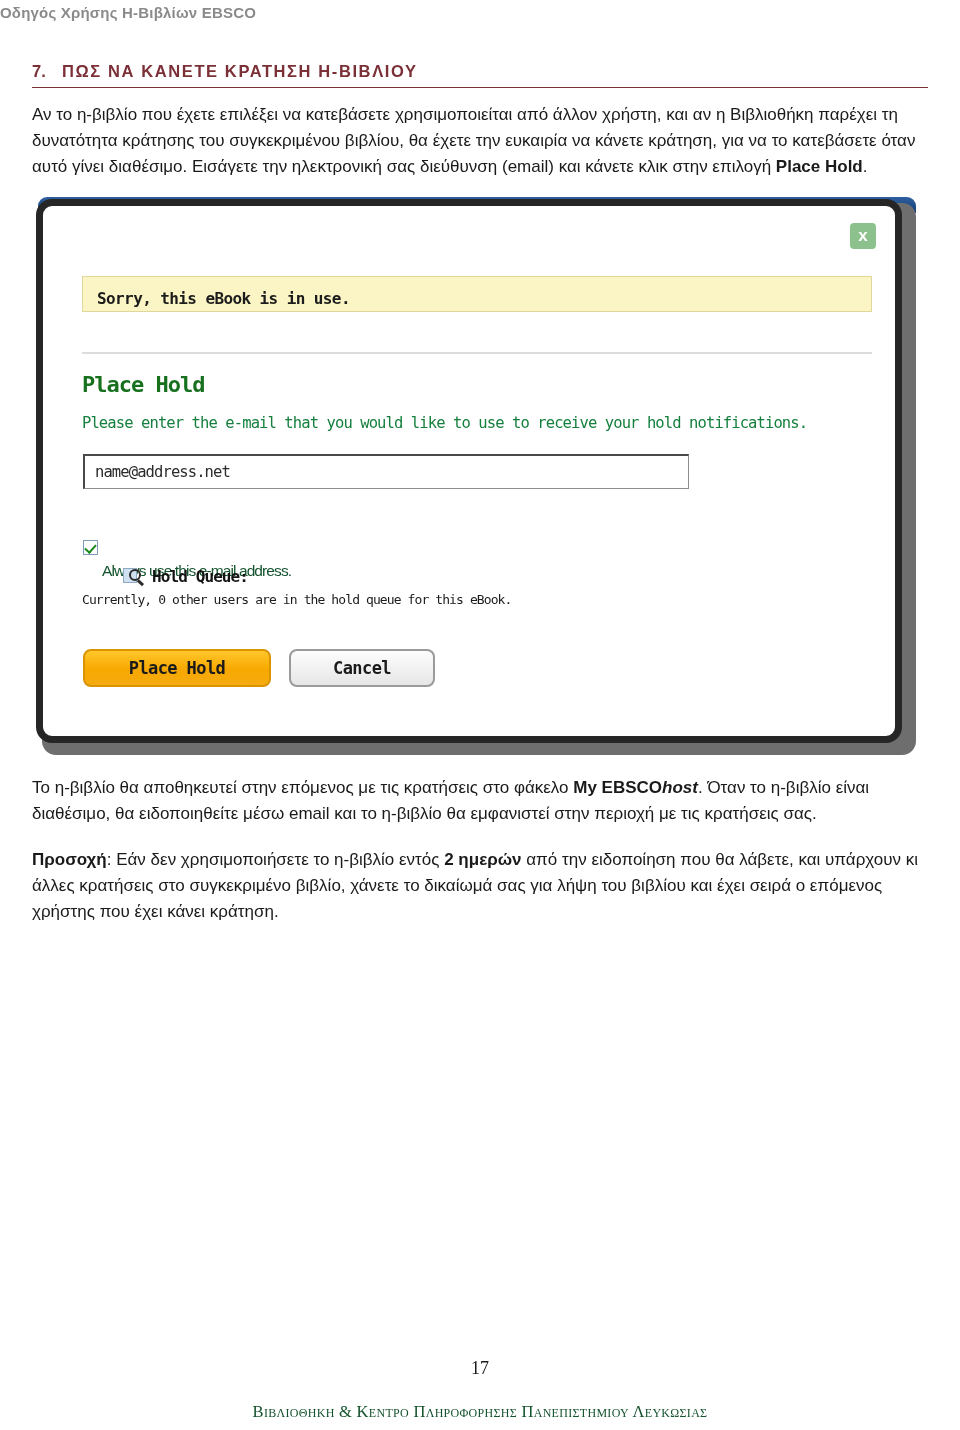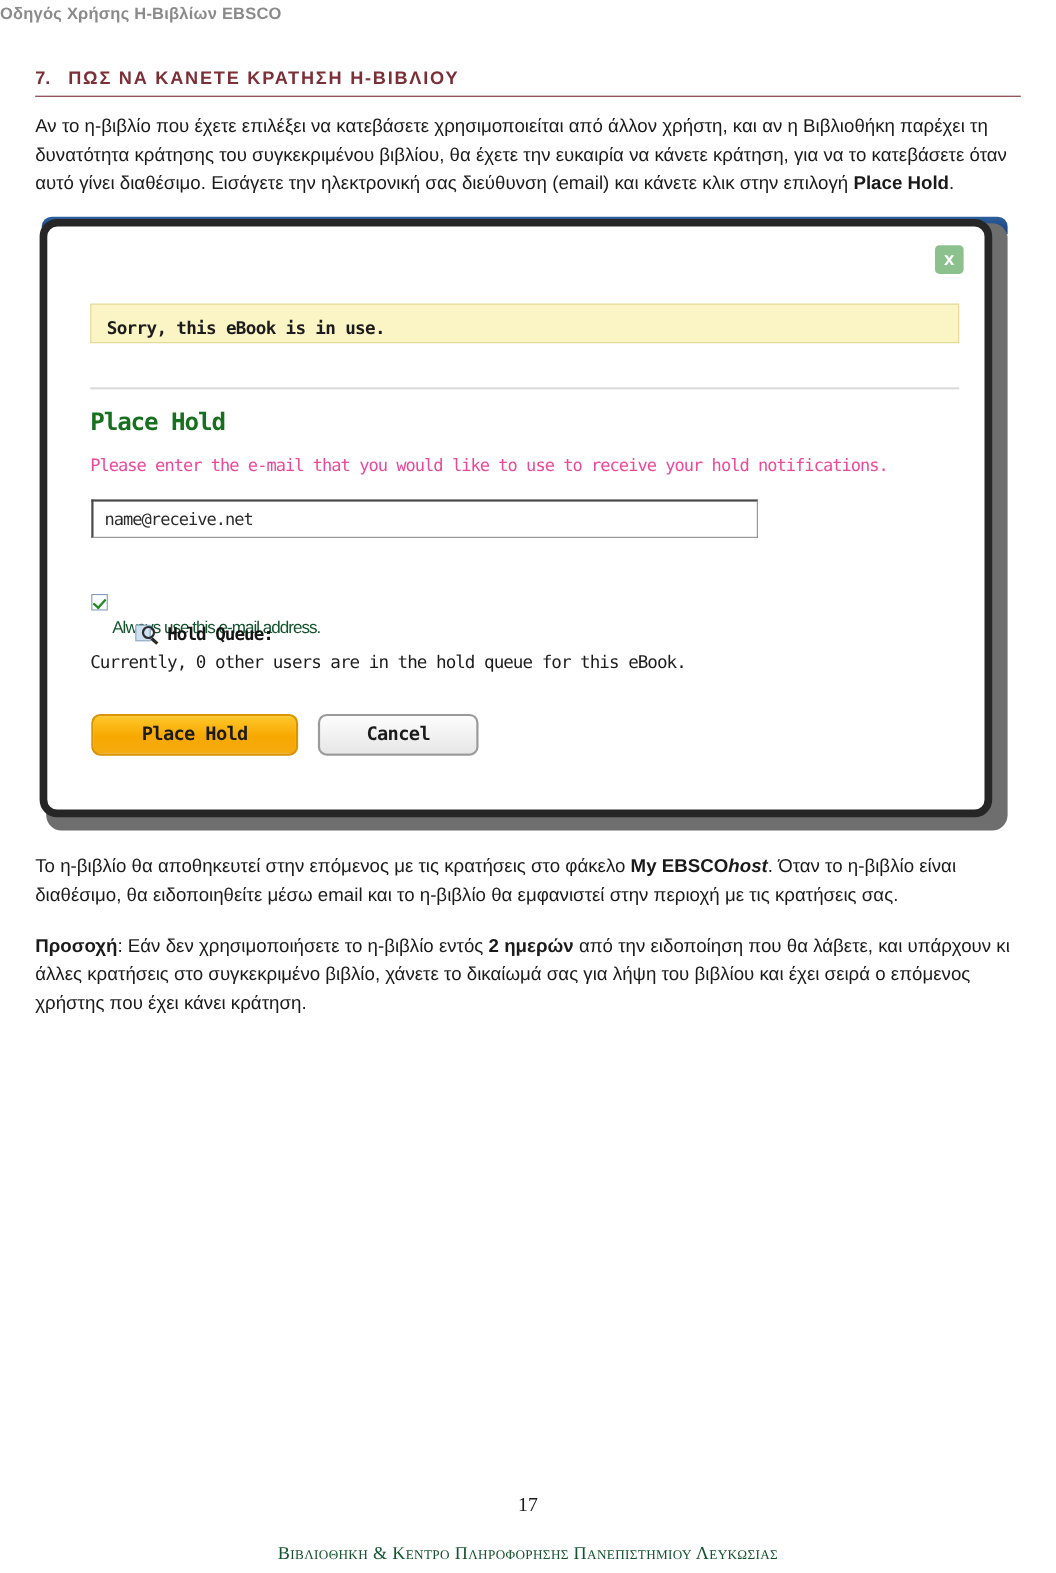--- a/index.html
+++ b/index.html
@@ -169,21 +169,21 @@
     color: #16701e;
   }
 
   .dlg-instruction {
     position: absolute;
     left: 39px;
     top: 208px;
     font-family: "DejaVu Sans Mono", monospace;
     font-size: 15.5px;
     letter-spacing: -0.9px;
-    color: #ec4899;
+    color: #15803d;
     white-space: nowrap;
   }
 
   .email-input {
     position: absolute;
     left: 40px;
     top: 248px;
     width: 606px;
     height: 35px;
     background: #ffffff;
@@ -280,21 +280,21 @@
     font-size: 16px;
     font-weight: bold;
     letter-spacing: -0.9px;
     color: #141414;
   }
   .queue-text {
     position: absolute;
     left: 39px;
     top: 386px;
     font-family: "DejaVu Sans Mono", monospace;
-    font-size: 16px;
+    font-size: 13px;
     letter-spacing: -0.9px;
     color: #1c1c1c;
   }
 
   .btn-row {
     position: absolute;
     left: 40px;
     top: 443px;
     display: flex;
     align-items: center;
@@ -376,21 +376,21 @@
       <div class="alert-box">
         <span class="alert-text">Sorry, this eBook is in use.</span>
       </div>
 
       <div class="dlg-divider"></div>
 
       <div class="dlg-title">Place Hold</div>
 
       <div class="dlg-instruction">Please enter the e-mail that you would like to use to receive your hold notifications.</div>
 
-      <div class="email-input">name@receive.net</div>
+      <div class="email-input">name@address.net</div>
 
       <div class="checkbox-row">
         <span class="chk"></span>
         <span class="chk-label">Always use this e-mail address.</span>
       </div>
 
       <div class="queue-row">
         <span class="mag-icon">
           <span class="plate"></span>
           <span class="lens"></span>

